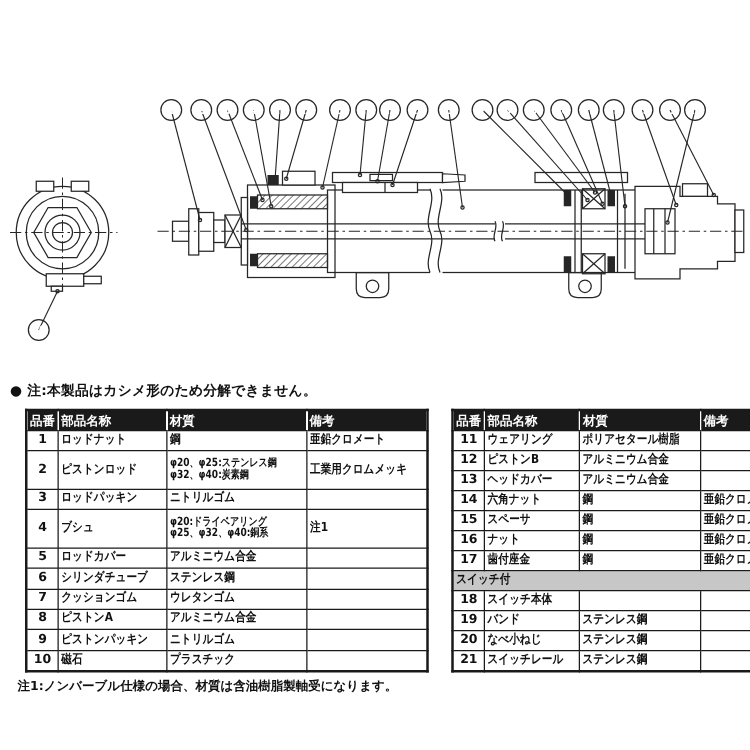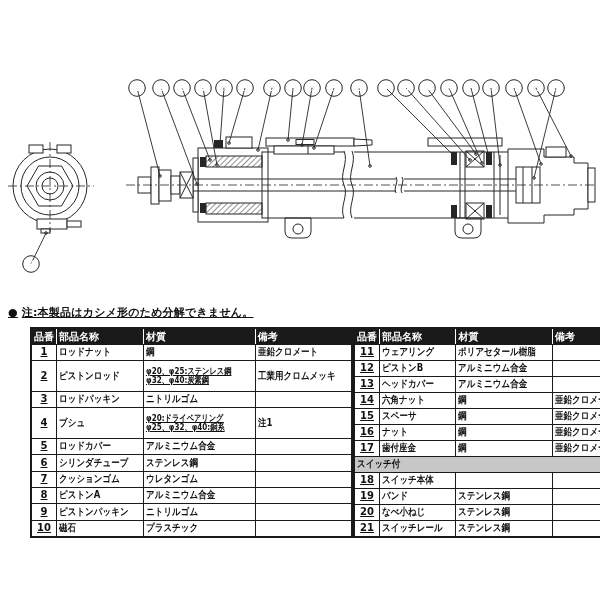--- a/index.html
+++ b/index.html
@@ -19,24 +19,24 @@
   #drawing .hatch{fill:url(#hatch);}
   #drawing .cl{stroke-width:0.8;stroke-dasharray:9 3 2 3;}
   #drawing .nostroke{stroke:none;}
   #drawing text.bnum{
     font-family:"DejaVu Sans","Liberation Sans",sans-serif;
     font-size:9.5px;font-weight:700;fill:#ffffff;text-anchor:middle;
     stroke:none;
   }
   #drawing .leader{stroke-width:0.9;}
 
-  #content{position:absolute;top:303px;left:0;width:476px;text-decoration:underline;}
+  #content{position:absolute;top:303px;left:0;width:476px;}
   .note{margin:2px 0 7px 8px;font-size:11px;font-weight:700;letter-spacing:0.2px;}
   .note .bullet{margin-right:4px;}
-  .tables{display:flex;gap:0;margin-left:30px;}
+  .tables{display:flex;gap:18px;margin-left:20px;}
   table{border-collapse:collapse;table-layout:fixed;border:2px solid #1a1a1a;}
   th,td{border:1px solid #1a1a1a;padding:0 2px;overflow:hidden;white-space:nowrap;}
   th{
     background:#1a1a1a;color:#fff;text-align:left;height:15px;
     font-size:10px;font-weight:700;border-right:1px solid #ffffff;
   }
   th:last-child{border-right:1px solid #15803d;}
   td{height:15px;font-size:10px;font-weight:700;vertical-align:middle;line-height:1.05;}
   td.num{text-align:center;padding:0;}
   tr.sec td{background:#c7c7c7;}
@@ -439,13 +439,14 @@
           <tr>
             <td class="num">21</td>
             <td><span class="fit">スイッチレール</span></td>
             <td><span class="fit">ステンレス鋼</span></td>
             <td><span class="fit"></span></td>
           </tr>
         </tbody>
     </table>
   </div>
 
+  <div class="foot">注1:ノンバーブル仕様の場合、材質は含油樹脂製軸受になります。</div>
 </div>
 
 </body></html>

